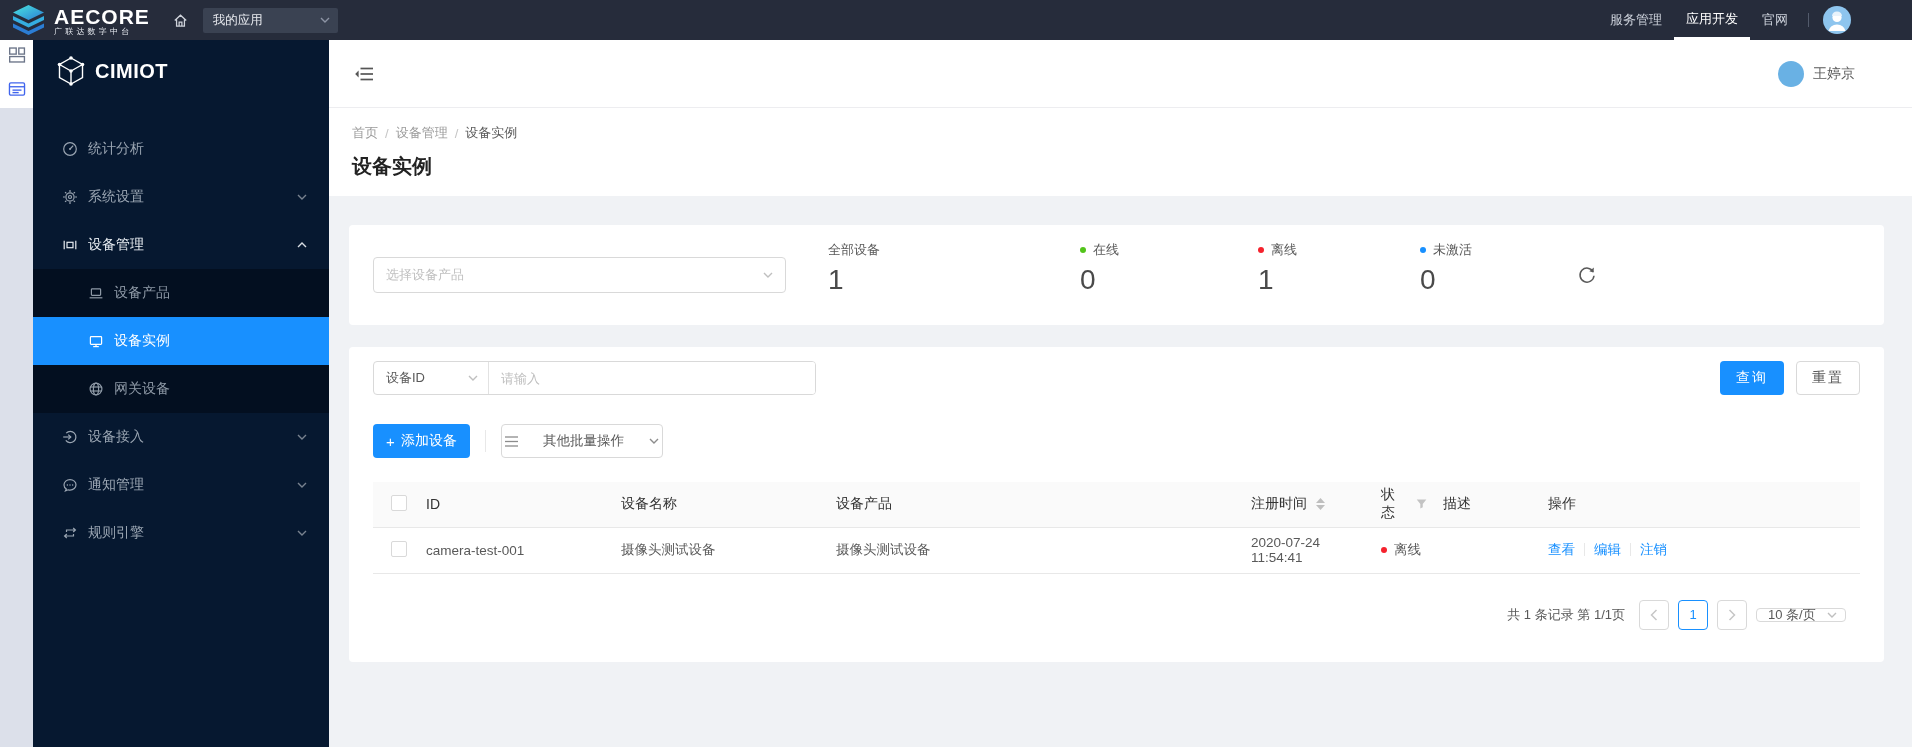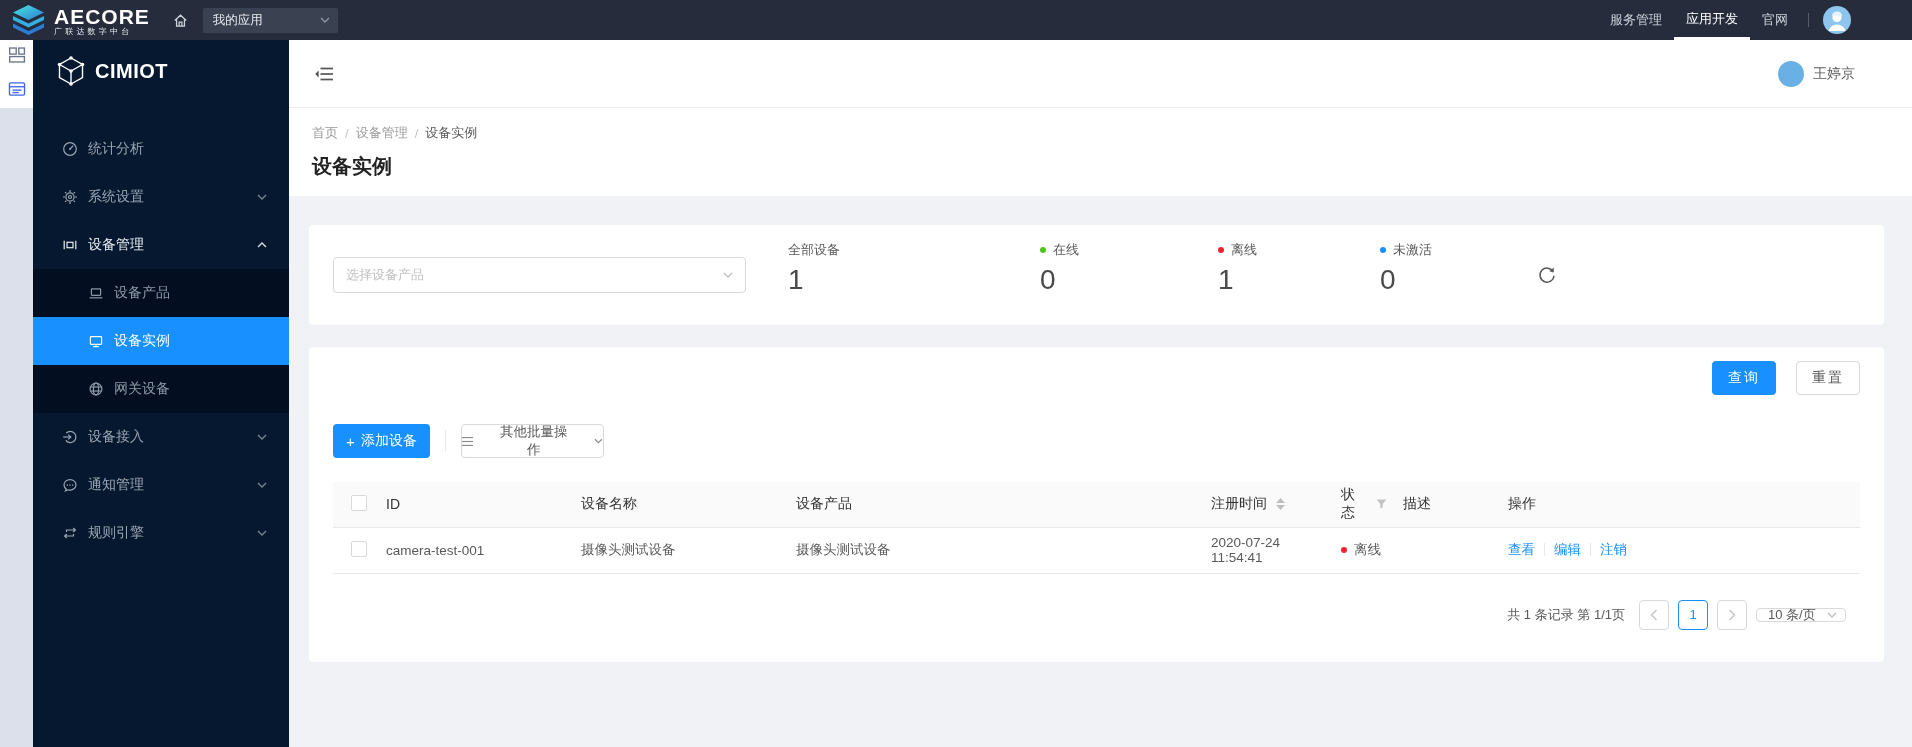--- a/index.html
+++ b/index.html
@@ -24,21 +24,21 @@
   .chev polyline { fill:none; stroke:currentColor; stroke-width:1.4; }
   .chev.up { transform:rotate(180deg); }
 
   
   .shell { display:flex; height:707px; }
 
   .strip { width:33px; background:#dce0ea; flex:none; }
   .strip-top { background:#fff; padding:6px 0 10px; display:flex; flex-direction:column; align-items:center; gap:16px; }
   .strip-ico { width:18px; height:18px; cursor:pointer; }
 
-  .sidebar { width:256px; background:#061830; flex:none; color:#9aa5b2; }
+  .sidebar { width:296px; background:#061830; flex:none; color:#9aa5b2; }
   .side-brand { height:62px; display:flex; align-items:center; padding-left:23px; gap:9px; }
   .side-brand-name { color:#fff; font-size:20px; font-weight:bold; letter-spacing:0.5px; }
   .menu { padding-top:23px; }
   .menu-item { height:48px; display:flex; align-items:center; padding:0 22px 0 29px; font-size:14px; cursor:pointer; }
   .menu-item .mi-label { margin-left:10px; }
   .menu-item .chev { margin-left:auto; color:#78828f; }
   .menu-item.open { color:#e8edf2; }
   .menu-item.open .chev { color:#d8dde3; }
   .submenu { background:#030f20; }
   .submenu .menu-item { padding-left:55px; color:#8e99a6; }
@@ -79,29 +79,29 @@
 
   
   .table-card { margin-top:22px; padding:14px 24px 32px; }
   .search-row { display:flex; align-items:center; }
   .search-group { display:flex; align-items:stretch; width:443px; height:34px; border:1px solid #d9d9d9; border-radius:4px; overflow:hidden; background:#fff; }
   .field-select { width:114px; display:flex; align-items:center; padding:0 10px 0 12px; font-size:13px; color:#595959; cursor:pointer; }
   .field-select .chev { margin-left:auto; color:#bfbfbf; }
   .sg-divider { width:1px; background:#e2e2e2; }
   .search-input { flex:1; border:none; outline:none; padding:0 12px; font-size:13px; color:#595959; font-family:inherit; }
   .search-input::placeholder { color:#bfbfbf; }
-  .search-btns { margin-left:auto; display:flex; gap:20px; }
+  .search-btns { margin-left:auto; display:flex; gap:12px; }
   .btn { height:34px; border-radius:4px; font-size:14px; display:inline-flex; align-items:center; justify-content:center; cursor:pointer; border:1px solid transparent; letter-spacing:2px; }
   .btn-primary { background:#1890ff; color:#fff; width:64px; }
   .btn-default { background:#fff; color:#595959; border-color:#d9d9d9; width:64px; }
 
   .action-row { margin-top:29px; display:flex; align-items:center; }
   .btn-add { width:97px; letter-spacing:0; gap:6px; font-size:14px; }
   .vdiv { width:1px; height:22px; background:#e8e8e8; margin:0 15px; }
-  .btn-batch { width:143px; letter-spacing:0; gap:25px; font-size:13.5px; }
+  .btn-batch { width:162px; letter-spacing:0; gap:25px; font-size:13.5px; }
   .btn-batch .chev { color:#8c8c8c; }
   .plus { font-size:15px; line-height:1; }
 
   table { width:100%; border-collapse:collapse; table-layout:fixed; margin-top:24px; }
   th { height:45px; background:#fafafa; font-size:14px; font-weight:500; color:#333; text-align:left; padding:0 8px; border-bottom:1px solid #e8e8e8; }
   td { height:46px; font-size:13.5px; color:#595959; padding:0 8px; border-bottom:1px solid #e8e8e8; }
   .cell-check { padding-left:18px !important; }
   .checkbox { width:16px; height:16px; border:1px solid #d9d9d9; border-radius:2px; background:#fff; display:inline-block; cursor:pointer; }
   .th-flex { display:flex; align-items:center; gap:9px; }
   .sorters { display:flex; flex-direction:column; gap:2px; }
@@ -381,20 +381,30 @@
         </div>
 
         <svg class="refresh-btn" width="20" height="20" viewBox="0 0 20 20">
           <path d="M16.2,6.8 A7,7 0 1 0 17,10.8" fill="none" stroke="currentColor" stroke-width="1.5"></path>
           <polygon points="16.9,2.6 16.5,7.6 12.3,6.2" fill="currentColor"></polygon>
         </svg>
       </section>
 
       <section class="card table-card">
         <div class="search-row">
+          <div class="search-group">
+            <div class="field-select">
+              <span>设备ID</span>
+              <svg class="chev" viewBox="0 0 10 6">
+                  <polyline points="1,1 5,5 9,1"></polyline>
+                </svg>
+            </div>
+            <div class="sg-divider"></div>
+            <input class="search-input" placeholder="请输入" style="">
+          </div>
           <div class="search-btns">
             <button class="btn btn-primary">查询</button>
             <button class="btn btn-default">重置</button>
           </div>
         </div>
 
         <div class="action-row">
           <button class="btn btn-primary btn-add">
             <span class="plus">+</span>
             <span>添加设备</span>

